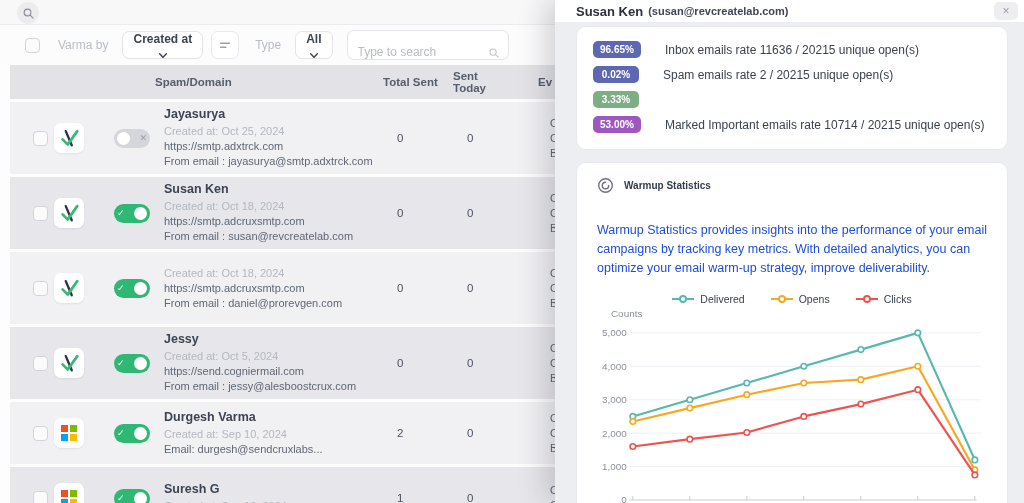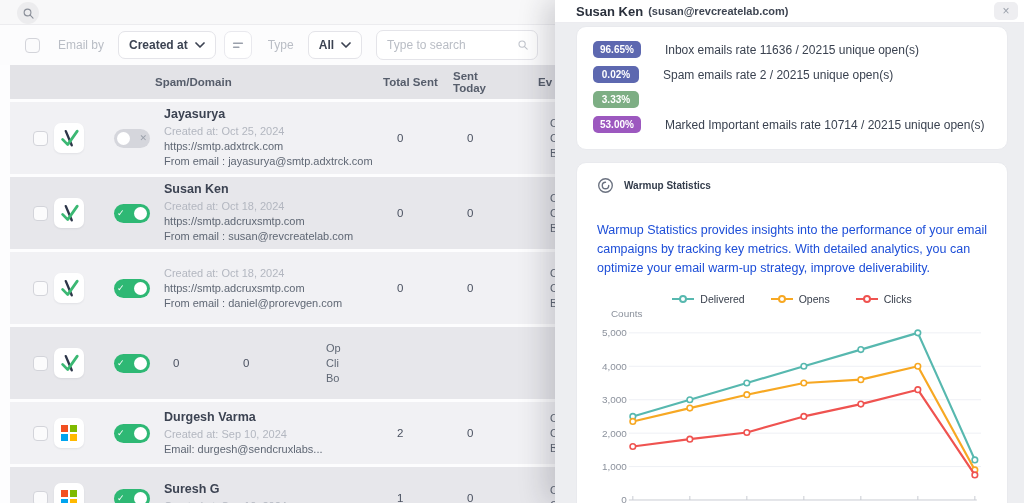--- a/index.html
+++ b/index.html
@@ -10,26 +10,26 @@
   
   .left-panel { position:absolute; inset:0; width:1024px; }
   .topbar { height:25px; background:#f8f8f9; position:relative; border-bottom:1px solid #ececef; }
   .search-circle { position:absolute; left:17px; top:2px; width:22px; height:22px;
     border-radius:50%; background:#ececee; display:flex; align-items:center; justify-content:center; cursor:pointer; }
   .filterbar { height:40px; background:#fcfcfd; display:flex; align-items:center; padding-left:25px; gap:0; }
   .cb { width:15px; height:15px; border:1.5px solid #d3d4da; border-radius:4px; background:#fbfbfc; }
   .lbl { color:#b9bdc5; font-size:12px; }
   .filterbar .lbl1 { margin-left:18px; }
   .dd { margin-left:14px; height:28px; background:#fff; border:1px solid #e4e4e9; border-radius:7px;
-    display:flex; align-items:center; gap:7px; padding:0 10px; font-size:12px; font-weight:bold; color:#3c4352; cursor:pointer; }
+    display:flex; align-items:center; gap:7px; padding:0 10px; font-size:12px; font-weight:bold; color:#3c4352; cursor:pointer;flex-direction:column; }
   .icon-btn { margin-left:8px; height:28px; width:28px; background:#fff; border:1px solid #e9e9ee; border-radius:7px;
     display:flex; align-items:center; justify-content:center; cursor:pointer; }
   .filterbar .lbl2 { margin-left:16px; }
   .search-box { margin-left:14px; height:30px; width:162px; background:#fff; border:1px solid #e4e4e9;
-    border-radius:7px; display:flex; align-items:center; padding:0 8px 0 10px; }
+    border-radius:7px; display:flex; align-items:flex-end; padding:0 8px 0 10px; }
   .search-box input { border:none; outline:none; flex:1; font-size:12px; color:#3c4352; min-width:0;
     font-family:"Liberation Sans","DejaVu Sans",sans-serif; }
   .search-box input::placeholder { color:#b9bdc5; }
 
   .thead { height:34px; margin-left:10px; background:#e3e3e7; display:flex; align-items:center;
     font-size:11.5px; font-weight:bold; color:#565d6b; }
   .thead .sp { width:145px; }
   .thead .h-email { width:218px; }
   .thead .h-num { width:70px; padding-left:10px; }
   .thead .h-ev { margin-left:25px; }
@@ -102,21 +102,21 @@
       <div class="search-circle">
         <svg width="13" height="13" viewBox="0 0 20 20" fill="none">
           <circle cx="8.5" cy="8.5" r="5.2" stroke="#8a8f99" stroke-width="1.7"></circle>
           <line x1="12.6" y1="12.6" x2="17" y2="17" stroke="#8a8f99" stroke-width="1.7" stroke-linecap="round"></line>
         </svg>
       </div>
     </div>
 
     <div class="filterbar">
       <div class="cb"></div>
-      <span class="lbl lbl1">Email by</span>
+      <span class="lbl lbl1">Varma by</span>
       <div class="dd">
         <span>Created at</span>
         <svg width="10" height="6" viewBox="0 0 10 6" fill="none">
           <path d="M1 1 L5 5 L9 1" stroke="#3c4352" stroke-width="1.7" stroke-linecap="round" stroke-linejoin="round"></path>
         </svg>
       </div>
       <div class="icon-btn">
         <svg width="14" height="14" viewBox="0 0 16 16" fill="none">
           <line x1="3" y1="6" x2="13" y2="6" stroke="#9aa0ab" stroke-width="1.7" stroke-linecap="round"></line>
           <line x1="3" y1="10.5" x2="9" y2="10.5" stroke="#9aa0ab" stroke-width="1.7" stroke-linecap="round"></line>
@@ -232,20 +232,26 @@
       <div class="tile">
         <svg class="smtp-logo" width="22" height="22" viewBox="0 0 24 24" fill="none">
           <path d="M8.5 4.5 L15 20" stroke="#2d3649" stroke-width="2.6" stroke-linecap="round"></path>
           <path d="M5 13.5 L10.6 19.2 L21 4.5" stroke="#3bb873" stroke-width="3" stroke-linecap="round" stroke-linejoin="round" fill="none"></path>
         </svg>
 
       </div>
       <div class="toggle on">
         <span class="knob"></span>
         <span class="tg-glyph">✓</span>
+      </div>
+      <div class="info">
+        <div class="name">Jessy</div>
+        <div class="muted">Created at: Oct 5, 2024</div>
+        <div class="line u">https://send.cogniermail.com</div>
+        <div class="line f">From email : jessy@alesboostcrux.com</div>
       </div>
       <div class="num c1">0</div>
       <div class="num c2">0</div>
       <div class="events">
         <div>Op</div>
         <div>Cli</div>
         <div>Bo</div>
       </div>
     </div>
         <div class="row short">

